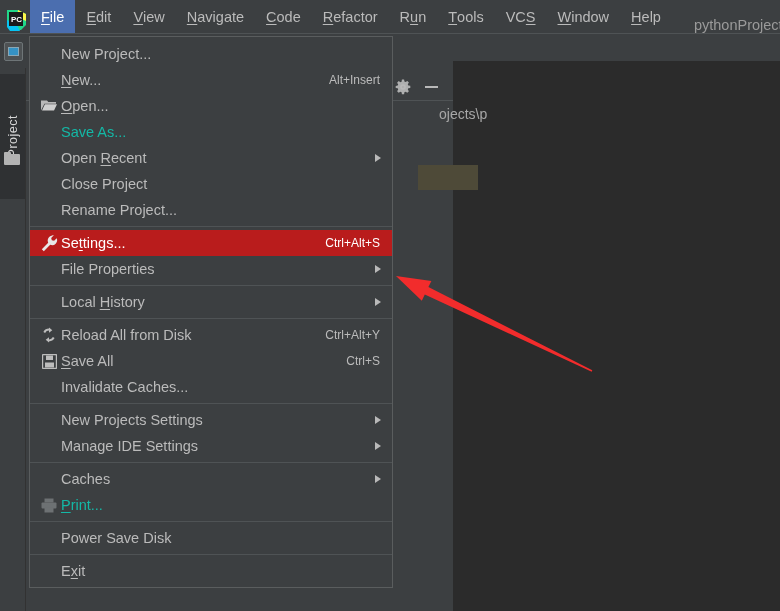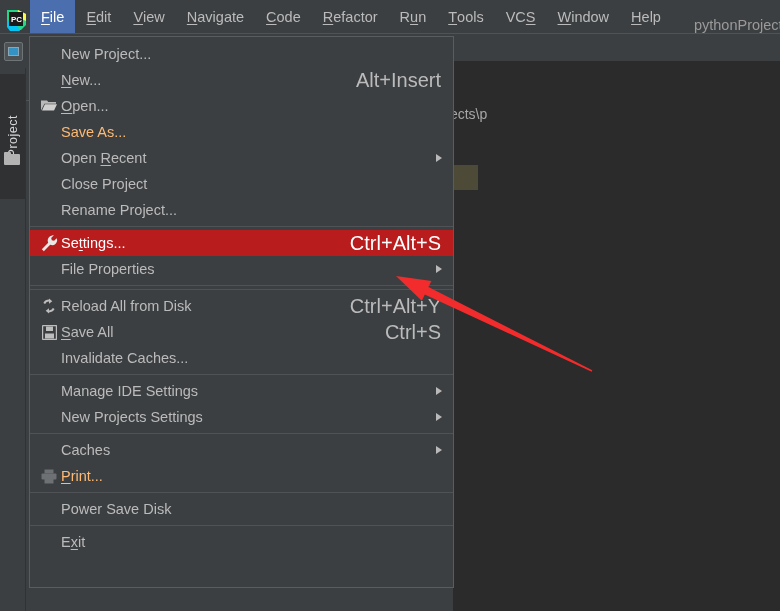--- a/index.html
+++ b/index.html
@@ -168,49 +168,49 @@
   .tw-left-divider {
     position: absolute;
     left: 0; top: 34px; width: 1px; height: 577px;
     background: #323232;
   }
 
   
   .menu-popup {
     position: absolute;
     left: 29px; top: 36px;
-    width: 425px; height: 552px;
+    width: 364px; height: 552px;
     background: #3c3f41;
     border: 1px solid #5a5d5e;
     padding: 4px 0;
   }
   .mi {
     position: relative;
     height: 26px;
     display: flex; align-items: center;
     color: #bbbbbb;
     font-size: 14.5px;
     white-space: nowrap;
   }
   .mi.highlight { background: #b91c1c; color: #ffffff; }
-  .mi.disabled { color: #fdba74; }
+  .mi.disabled { color: #14b8a6; }
   .mi-icon {
     position: absolute;
     left: 8px; top: 0;
     width: 22px; height: 26px;
     display: flex; align-items: center; justify-content: center;
   }
   .mi-label { margin-left: 31px; }
   .mi-label u { text-decoration: underline; text-underline-offset: 2px; }
   .mi-accel {
     position: absolute;
     right: 12px; top: 0;
     height: 26px;
     display: flex; align-items: center;
-    font-size: 20px;
+    font-size: 12px;
     color: #bbbbbb;
   }
   .mi.highlight .mi-accel { color: #ffffff; text-align: right; }
   .mi-arrow {
     position: absolute;
     right: 11px; top: 9px;
     width: 0; height: 0;
     border-left: 6px solid #b9b9b9;
     border-top: 4.5px solid transparent;
     border-bottom: 4.5px solid transparent;
@@ -334,20 +334,24 @@
           </svg>
         </span>
         <span class="mi-label">Se<u>t</u>tings...</span>
         <span class="mi-accel">Ctrl+Alt+S</span>
       </div>
       <div class="mi">
         <span class="mi-label">File Properties</span>
         <span class="mi-arrow"></span>
       </div>
       <div class="mi-sep"></div>
+      <div class="mi">
+        <span class="mi-label">Local <u>H</u>istory</span>
+        <span class="mi-arrow"></span>
+      </div>
       <div class="mi-sep"></div>
       <div class="mi">
         <span class="mi-icon">
           <svg width="16" height="16" viewBox="0 0 16 16">
             <path fill="#bdbdbd" d="M8 1.6a6.4 6.4 0 0 0-5.6 3.3l1.7 1A4.5 4.5 0 0 1 8 3.5V5.8l3.3-2.6L8 .6z"></path>
             <path fill="#bdbdbd" d="M8 14.4a6.4 6.4 0 0 0 5.6-3.3l-1.7-1A4.5 4.5 0 0 1 8 12.5v-2.3l-3.3 2.6L8 15.4z"></path>
           </svg>
         </span>
         <span class="mi-label">Reload All from Disk</span>
         <span class="mi-accel">Ctrl+Alt+Y</span>
@@ -361,25 +365,25 @@
           </svg>
         </span>
         <span class="mi-label"><u>S</u>ave All</span>
         <span class="mi-accel">Ctrl+S</span>
       </div>
       <div class="mi">
         <span class="mi-label">Invalidate Caches...</span>
       </div>
       <div class="mi-sep"></div>
       <div class="mi">
+        <span class="mi-label">New Projects Settings</span>
+        <span class="mi-arrow"></span>
+      </div>
+      <div class="mi">
         <span class="mi-label">Manage IDE Settings</span>
-        <span class="mi-arrow"></span>
-      </div>
-      <div class="mi">
-        <span class="mi-label">New Projects Settings</span>
         <span class="mi-arrow"></span>
       </div>
       <div class="mi-sep"></div>
       <div class="mi">
         <span class="mi-label">Caches</span>
         <span class="mi-arrow"></span>
       </div>
       <div class="mi disabled">
         <span class="mi-icon">
           <svg width="16" height="15" viewBox="0 0 16 15">

